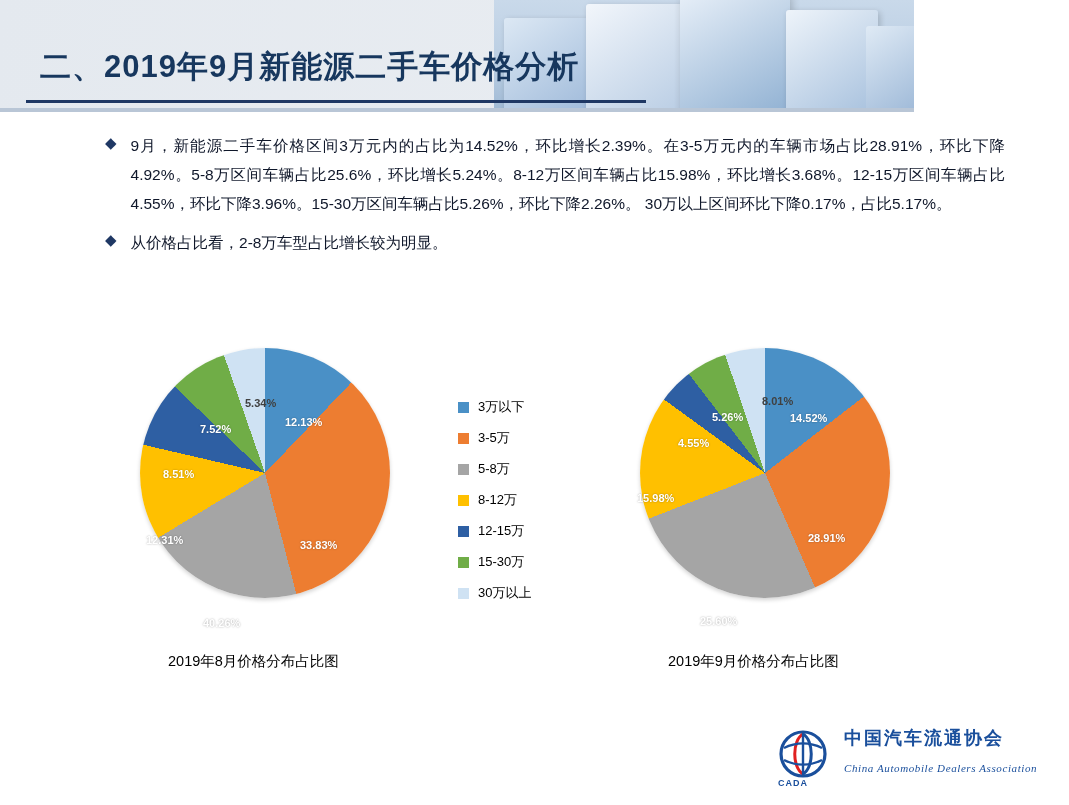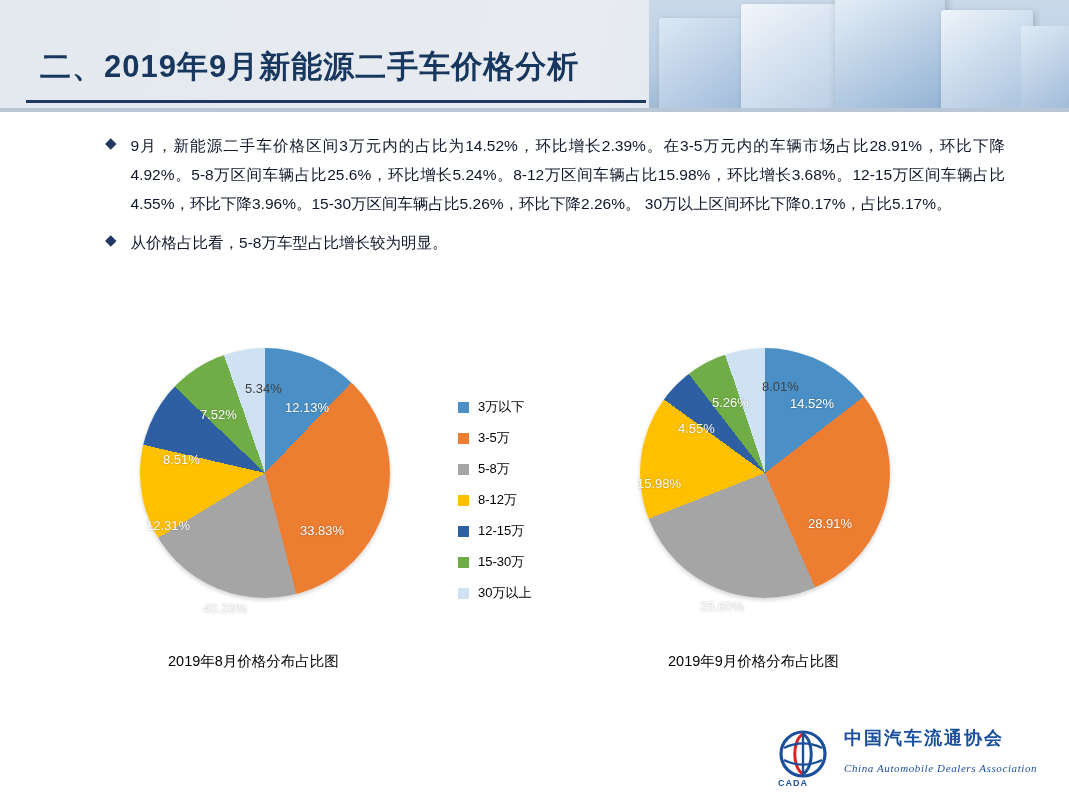--- a/index.html
+++ b/index.html
@@ -5,21 +5,21 @@
   html,body{margin:0;padding:0;}
   body{
     width:1069px;height:805px;
     background:#ffffff;
     font-family:"Liberation Sans","DejaVu Sans",sans-serif;
     position:relative;
     overflow:hidden;
   }
   
   .header{
-    position:absolute;left:0;top:0;width:1069px;height:112px;
+    position:absolute;left:0;top:0;width:914px;height:112px;
     background:#f9a8d4;
     overflow:hidden;
   }
   .header-grad{
     position:absolute;left:0;top:0;width:1069px;height:112px;
     background:linear-gradient(100deg,#e4e9ef 0%,#e8ecf1 55%,#dfe6ee 70%,#cfdae6 100%);
   }
   .header-photo{
     position:absolute;right:0;top:0;width:420px;height:112px;
     overflow:hidden;
@@ -69,22 +69,22 @@
     text-align:justify;
   }
   
   .chart-area{position:absolute;left:0;top:330px;width:1069px;height:360px;}
   .pie-wrap{position:absolute;}
   .pie{
     width:250px;height:250px;border-radius:50%;
     box-shadow:0 2px 4px rgba(0,0,0,.18);
   }
   .slice-label{
-    position:absolute;font-size:13px;font-weight:normal;color:#fff;
-    white-space:nowrap;text-shadow:0 0 2px rgba(0,0,0,.35);
+    position:absolute;font-size:11px;font-weight:bold;color:#fff;
+    white-space:nowrap;text-shadow:0 0 2px rgba(0,0,0,.35);margin-top:16px;
   }
   .slice-label.dark{color:#404040;text-shadow:none;}
   .caption{
     position:absolute;font-size:14.5px;color:#000;white-space:nowrap;
   }
   
   .legend{position:absolute;left:458px;top:68px;}
   .legend-item{display:flex;align-items:center;margin-bottom:13px;}
   .legend-swatch{width:11px;height:11px;margin-right:9px;flex:0 0 auto;}
   .legend-label{font-size:13px;color:#000;white-space:nowrap;}
@@ -114,21 +114,21 @@
   <div class="header-bottom-line"></div>
 </div>
 
 <div class="bullets">
   <div class="bullet-row">
     <span class="diamond">◆</span>
     <span class="bullet-text">9月，新能源二手车价格区间3万元内的占比为14.52%，环比增长2.39%。在3-5万元内的车辆市场占比28.91%，环比下降4.92%。5-8万区间车辆占比25.6%，环比增长5.24%。8-12万区间车辆占比15.98%，环比增长3.68%。12-15万区间车辆占比4.55%，环比下降3.96%。15-30万区间车辆占比5.26%，环比下降2.26%。 30万以上区间环比下降0.17%，占比5.17%。</span>
   </div>
   <div class="bullet-row">
     <span class="diamond">◆</span>
-    <span class="bullet-text">从价格占比看，5-8万车型占比增长较为明显。</span>
+    <span class="bullet-text">从价格占比看，2-8万车型占比增长较为明显。</span>
   </div>
 </div>
 
 <div class="chart-area">
 
   <div class="pie-wrap" style="left:140px;top:18px;width:260px;height:300px;">
     <div class="pie" id="pie0" style="background: conic-gradient(rgb(74, 144, 198) 0deg, rgb(74, 144, 198) 43.668deg, rgb(237, 125, 49) 43.668deg, rgb(237, 125, 49) 165.456deg, rgb(165, 165, 165) 165.456deg, rgb(165, 165, 165) 238.752deg, rgb(255, 192, 0) 238.752deg, rgb(255, 192, 0) 283.068deg, rgb(46, 95, 163) 283.068deg, rgb(46, 95, 163) 313.704deg, rgb(112, 173, 71) 313.704deg, rgb(112, 173, 71) 340.776deg, rgb(207, 226, 243) 340.776deg, rgb(207, 226, 243) 360deg);"></div>
     <div class="slice-label" style="left:145px;top:52px;">12.13%</div>
     <div class="slice-label" style="left:160px;top:175px;">33.83%</div>
     <div class="slice-label" style="left:63px;top:253px;">40.26%</div>

